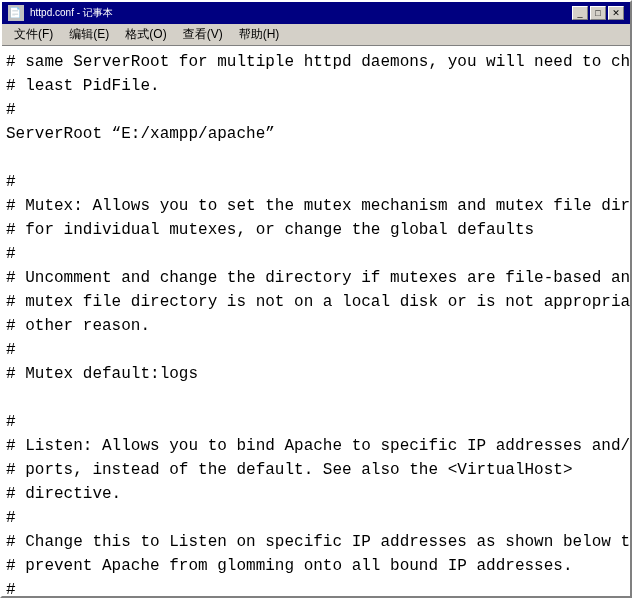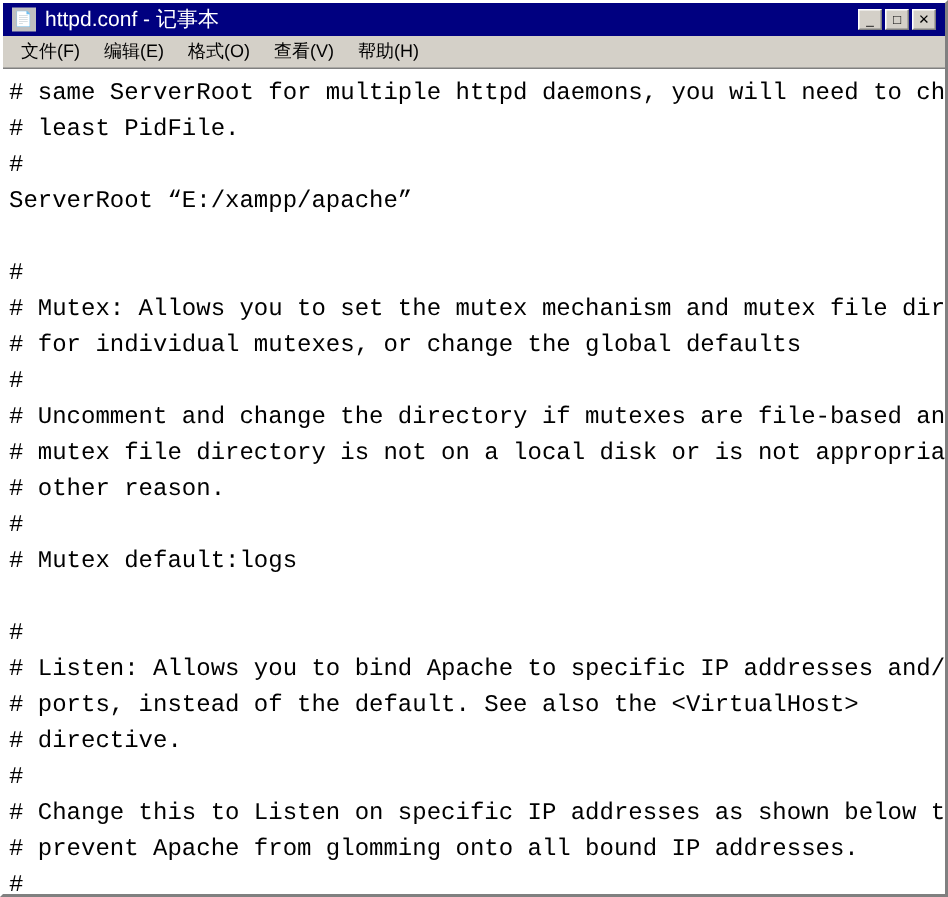--- a/index.html
+++ b/index.html
@@ -49,21 +49,21 @@
       height: 16px;
       background: #c0c0c0;
       display: flex;
       align-items: center;
       justify-content: center;
       font-size: 10px;
     }
 
     .title-text {
       font-family: 'MS Sans Serif', Arial, sans-serif;
-      font-size: 14px;
+      font-size: 10px;
     }
 
     .title-buttons {
       display: flex;
       gap: 2px;
     }
 
     .title-btn {
       width: 16px;
       height: 14px;

